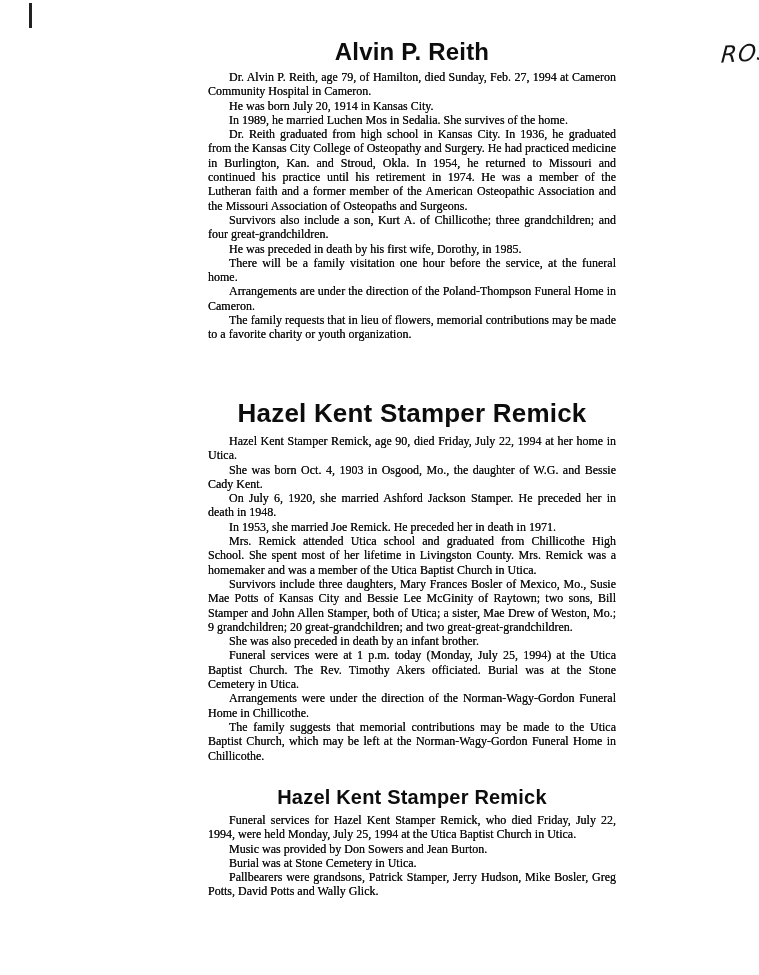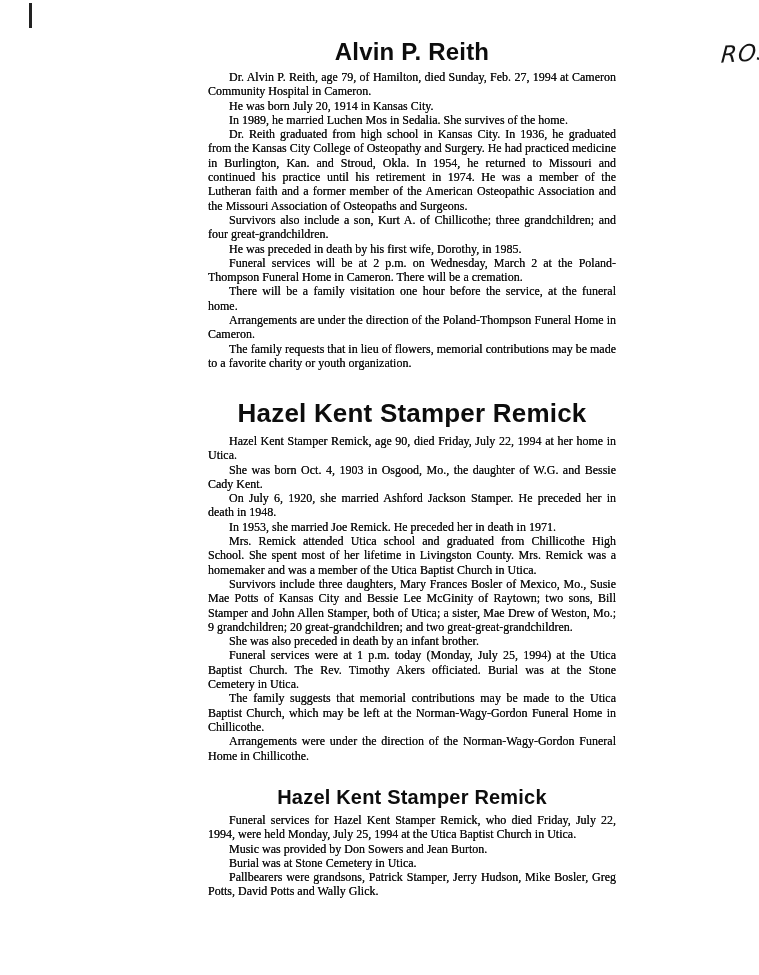--- a/index.html
+++ b/index.html
@@ -70,38 +70,37 @@
   <div class="annotation">ROS</div>
 
   <section class="obit obit-1">
     <h2>Alvin P. Reith</h2>
     <p>Dr. Alvin P. Reith, age 79, of Hamilton, died Sunday, Feb. 27, 1994 at Cameron Community Hospital in Cameron.</p>
     <p>He was born July 20, 1914 in Kansas City.</p>
     <p>In 1989, he married Luchen Mos in Sedalia. She survives of the home.</p>
     <p>Dr. Reith graduated from high school in Kansas City. In 1936, he graduated from the Kansas City College of Osteopathy and Surgery. He had practiced medicine in Burlington, Kan. and Stroud, Okla. In 1954, he returned to Missouri and continued his practice until his retirement in 1974. He was a member of the Lutheran faith and a former member of the American Osteopathic Association and the Missouri Association of Osteopaths and Surgeons.</p>
     <p>Survivors also include a son, Kurt A. of Chillicothe; three grandchildren; and four great-grandchildren.</p>
     <p>He was preceded in death by his first wife, Dorothy, in 1985.</p>
-    <p>Funeral services will be at 2 p.m. on Wednesday, March 2 at the Poland-Thompson Funeral Home in Cameron. There will be a cremation.</p>
     <p>There will be a family visitation one hour before the service, at the funeral home.</p>
     <p>Arrangements are under the direction of the Poland-Thompson Funeral Home in Cameron.</p>
     <p>The family requests that in lieu of flowers, memorial contributions may be made to a favorite charity or youth organization.</p>
   </section>
 
   <section class="obit obit-2">
     <h2>Hazel Kent Stamper Remick</h2>
     <p>Hazel Kent Stamper Remick, age 90, died Friday, July 22, 1994 at her home in Utica.</p>
     <p>She was born Oct. 4, 1903 in Osgood, Mo., the daughter of W.G. and Bessie Cady Kent.</p>
     <p>On July 6, 1920, she married Ashford Jackson Stamper. He preceded her in death in 1948.</p>
     <p>In 1953, she married Joe Remick. He preceded her in death in 1971.</p>
     <p>Mrs. Remick attended Utica school and graduated from Chillicothe High School. She spent most of her lifetime in Livingston County. Mrs. Remick was a homemaker and was a member of the Utica Baptist Church in Utica.</p>
     <p>Survivors include three daughters, Mary Frances Bosler of Mexico, Mo., Susie Mae Potts of Kansas City and Bessie Lee McGinity of Raytown; two sons, Bill Stamper and John Allen Stamper, both of Utica; a sister, Mae Drew of Weston, Mo.; 9 grandchildren; 20 great-grandchildren; and two great-great-grandchildren.</p>
     <p>She was also preceded in death by an infant brother.</p>
     <p>Funeral services were at 1 p.m. today (Monday, July 25, 1994) at the Utica Baptist Church. The Rev. Timothy Akers officiated. Burial was at the Stone Cemetery in Utica.</p>
+    <p>Arrangements were under the direction of the Norman-Wagy-Gordon Funeral Home in Chillicothe.</p>
     <p>The family suggests that memorial contributions may be made to the Utica Baptist Church, which may be left at the Norman-Wagy-Gordon Funeral Home in Chillicothe.</p>
-    <p>Arrangements were under the direction of the Norman-Wagy-Gordon Funeral Home in Chillicothe.</p>
   </section>
 
   <section class="obit obit-3">
     <h2>Hazel Kent Stamper Remick</h2>
     <p>Funeral services for Hazel Kent Stamper Remick, who died Friday, July 22, 1994, were held Monday, July 25, 1994 at the Utica Baptist Church in Utica.</p>
     <p>Music was provided by Don Sowers and Jean Burton.</p>
     <p>Burial was at Stone Cemetery in Utica.</p>
     <p>Pallbearers were grandsons, Patrick Stamper, Jerry Hudson, Mike Bosler, Greg Potts, David Potts and Wally Glick.</p>
   </section>
 

